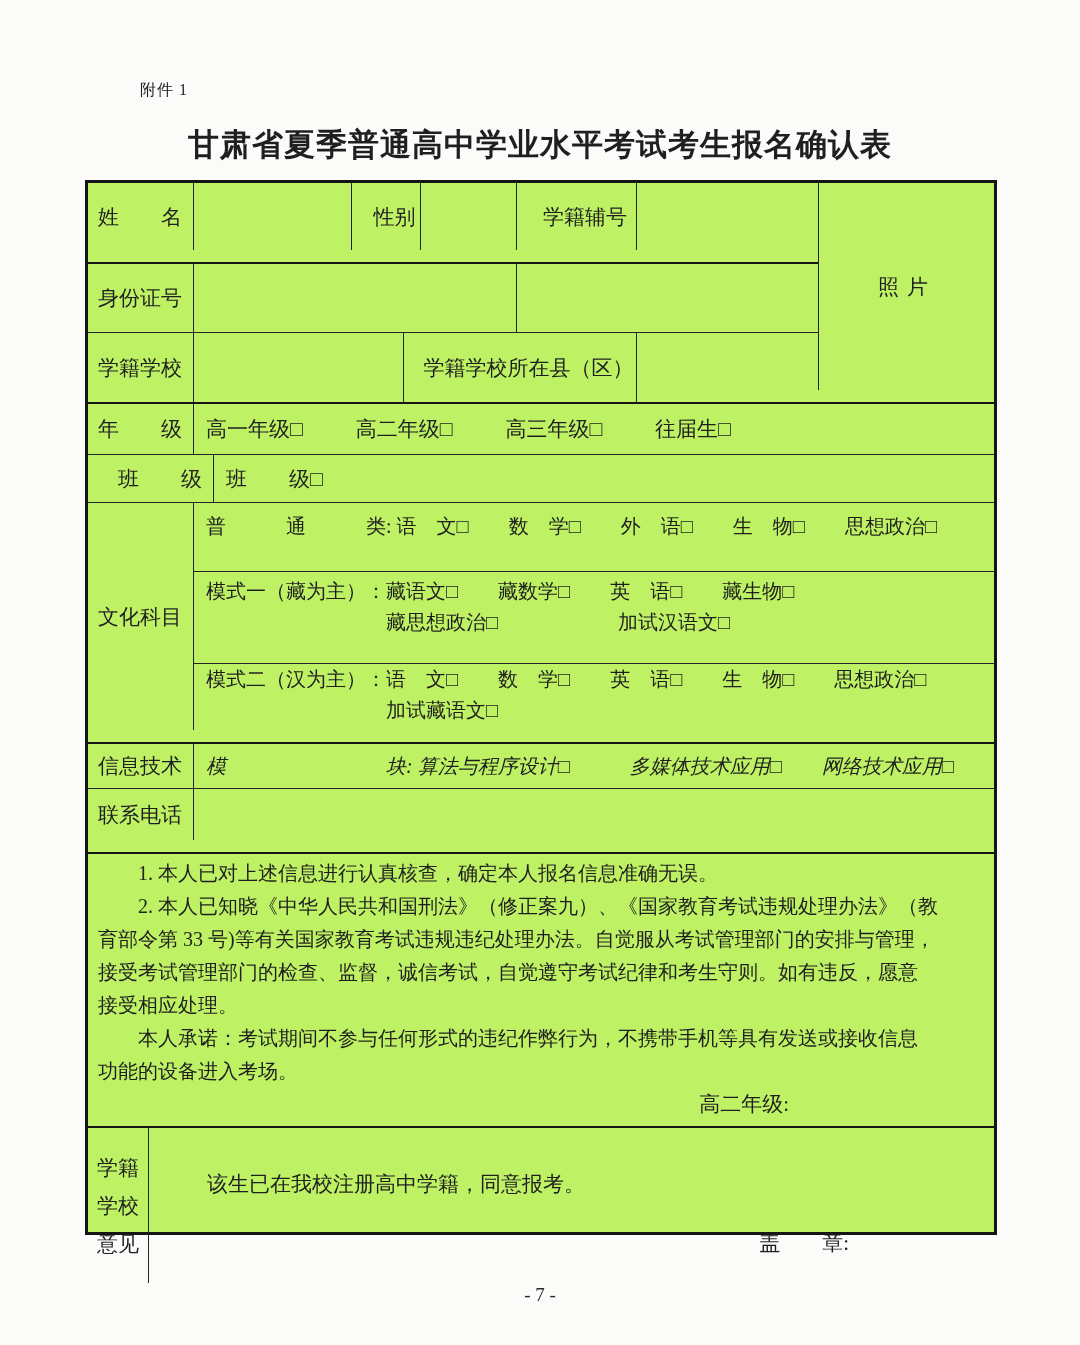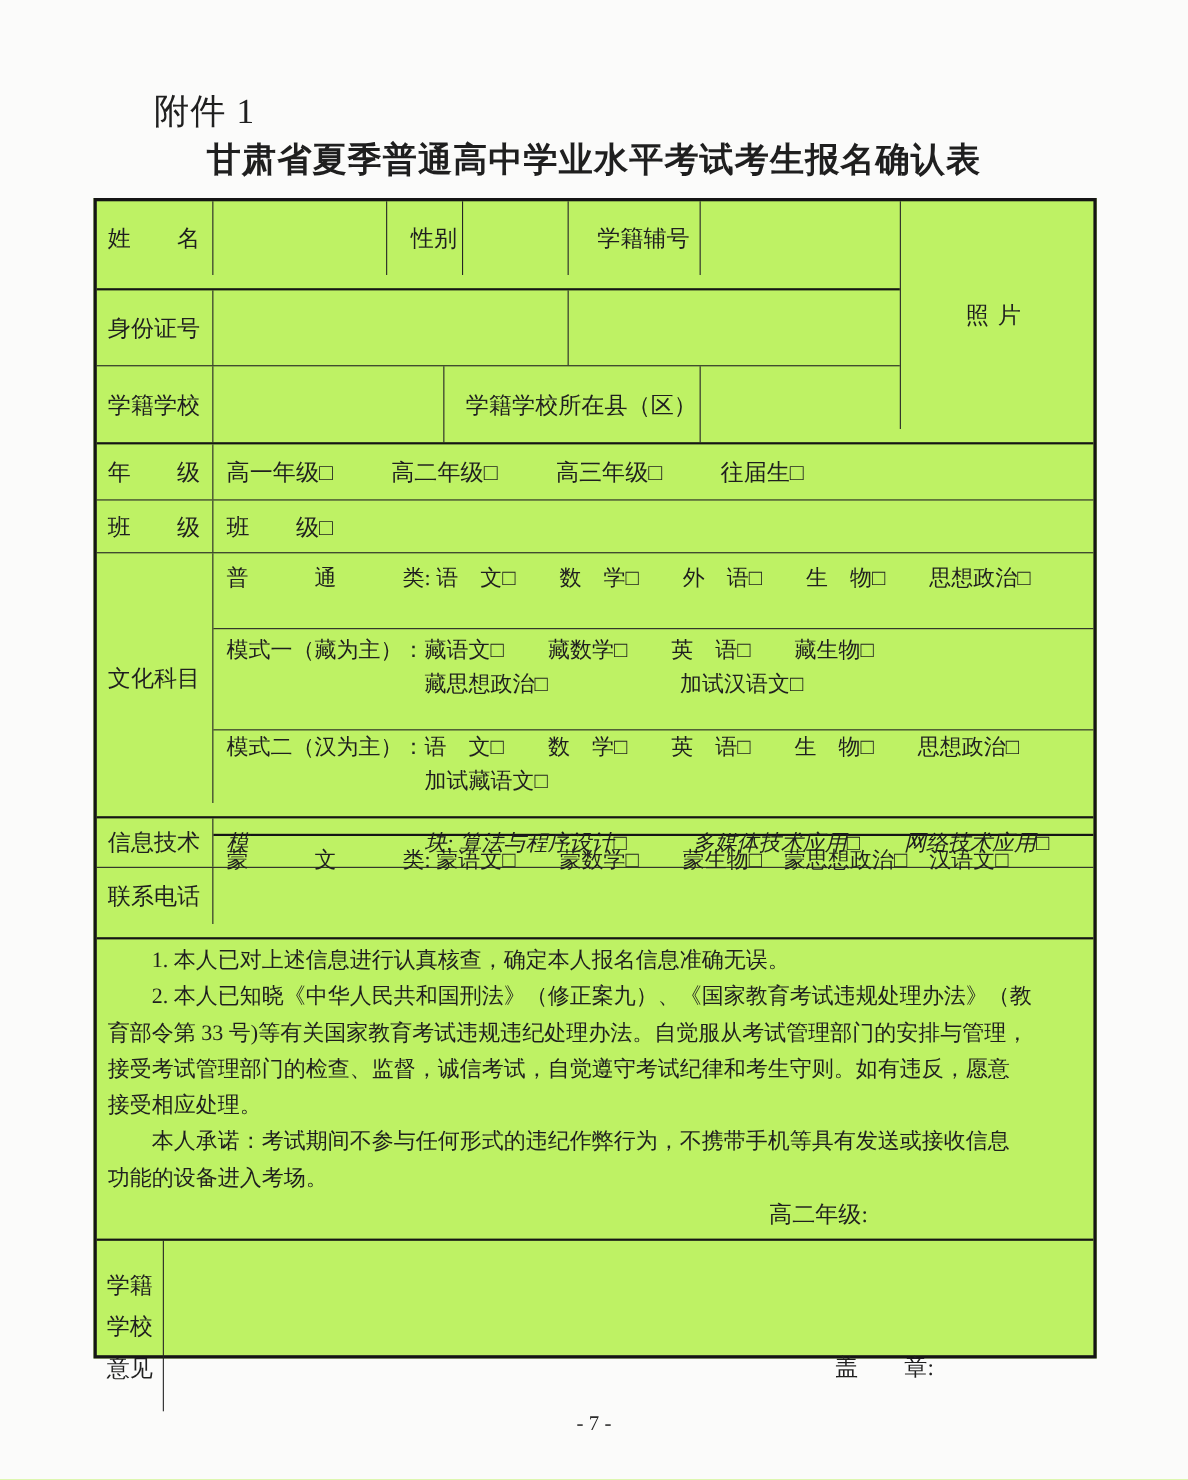--- a/index.html
+++ b/index.html
@@ -5,21 +5,21 @@
   html,body{margin:0;padding:0;}
   body{
     width:1080px;height:1345px;
     background:#fbfbfa;
     color:#1f1f1f;
     font-family:"Liberation Serif","DejaVu Serif",serif;
     position:relative;
   }
   .attachment{
     position:absolute;left:140px;top:80px;
-    font-size:32px;letter-spacing:1px;
+    font-size:16px;letter-spacing:1px;
   }
   .title{
     position:absolute;left:0;top:124px;width:1080px;
     margin:0;text-align:center;
     font-size:31px;font-weight:bold;letter-spacing:1px;
   }
   .tbl{
     position:absolute;left:85px;top:180px;width:912px;height:1055px;
     box-sizing:border-box;border:3px solid #151515;background:#bef264;
     display:flex;flex-direction:column;
@@ -38,21 +38,21 @@
   .w69{width:69px;flex:none;}
   .w96{width:96px;flex:none;}
   .w120{width:120px;flex:none;}
   .w210{width:210px;flex:none;}
   .w233{width:233px;flex:none;}
   .w323{width:323px;flex:none;}
   .fx{flex:1;}
   .h67{height:67px;flex:none;}
   .h70{height:70px;flex:none;}
   .h52{height:52px;flex:none;}
-  .h48{height:48px;flex:none;}
+  .h48{height:48px;flex:none;padding-left:20px;}
   .h46{height:46px;flex:none;}
   .secA{display:flex;flex-direction:row;height:207px;flex:none;}
   .colA{width:730px;flex:none;display:flex;flex-direction:column;}
   .photo{width:176px;flex:none;border-left:1.6px solid #242424;
          display:flex;align-items:center;justify-content:center;letter-spacing:8px;}
   .cultsec{display:flex;flex-direction:row;height:227px;flex:none;}
   .cultcol{flex:1;display:flex;flex-direction:column;gap:21px;}
   .cultrow{box-sizing:border-box;display:flex;align-items:center;
            white-space:pre-wrap;font-size:20px;line-height:31px;padding-left:12px;}
   .cr1{height:47px;flex:none;}
@@ -128,21 +128,20 @@
   </div>
 
   <div class="cultsec bt">
     <div class="cell lab w105">文化科目</div>
     <div class="cultcol" style="border-left:1.6px solid #242424;">
       <div class="cultrow cr1">普　　　通　　　类: 语　文□　　数　学□　　外　语□　　生　物□　　思想政治□</div>
       <div class="cultrow cr2 bt">模式一（藏为主）：藏语文□　　藏数学□　　英　语□　　藏生物□
 　　　　　　　　　藏思想政治□　　　　　　加试汉语文□</div>
       <div class="cultrow cr3 bt">模式二（汉为主）：语　文□　　数　学□　　英　语□　　生　物□　　思想政治□
 　　　　　　　　　加试藏语文□</div>
-      <div class="cultrow cr4 bt2">蒙　　　文　　　类: 蒙语文□　　蒙数学□　　蒙生物□　蒙思想政治□　汉语文□</div>
     </div>
   </div>
 
   <div class="row h46 bt2">
     <div class="cell lab w105">信息技术</div>
     <div class="cell fx itval">模　　　　　　　　块: 算法与程序设计□　　　多媒体技术应用□　　网络技术应用□</div>
   </div>
 
   <div class="row h52 bt">
     <div class="cell lab w105">联系电话</div>
@@ -160,19 +159,20 @@
     <div class="declsig">高二年级:</div>
   </div>
 
   <div class="opinion bt2">
     <div class="oplab">
       <span>学籍</span>
       <span>学校</span>
       <span>意见</span>
     </div>
     <div class="opbody">
+      <div class="opstatement">该生已在我校注册高中学籍，同意报考。</div>
       <div class="opseal">盖　　章:</div>
     </div>
   </div>
 
 </div>
 
 <div class="footer">- 7 -</div>
 
 </body></html>

